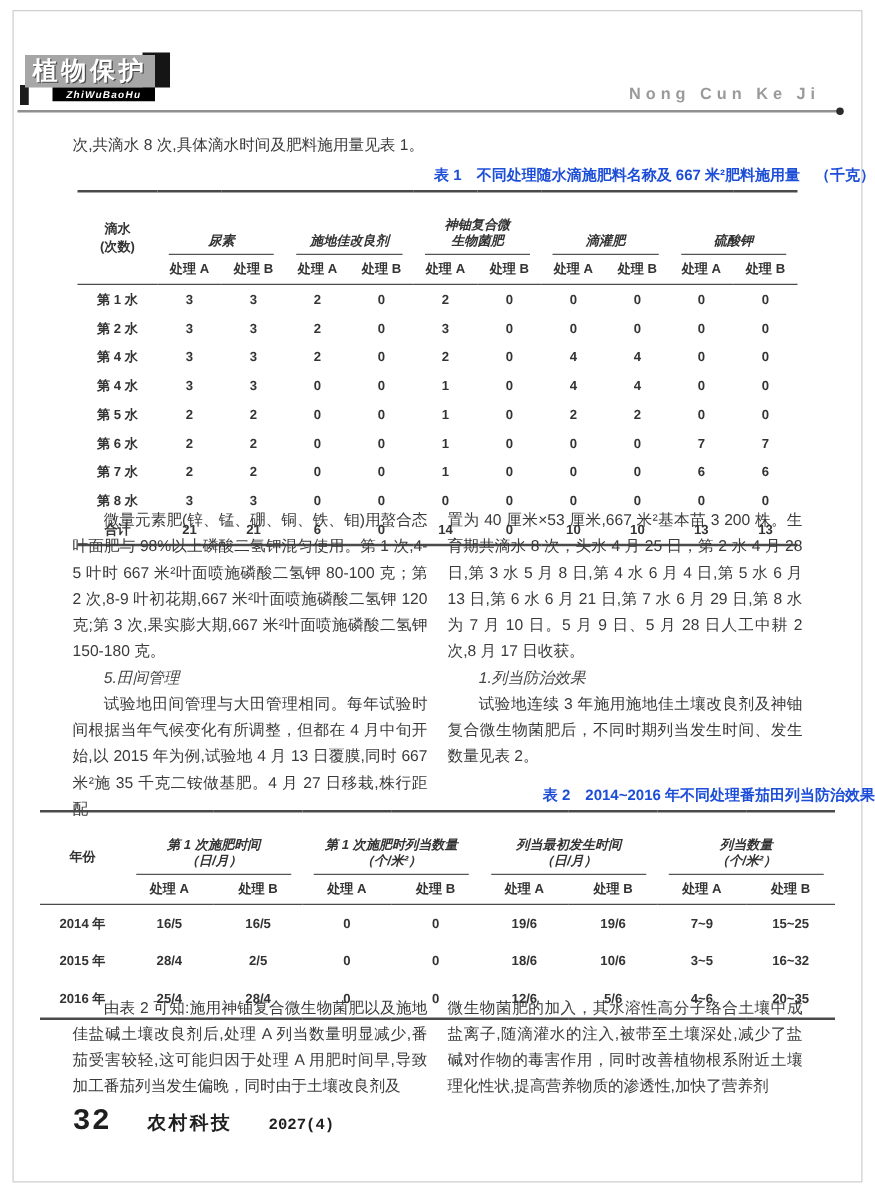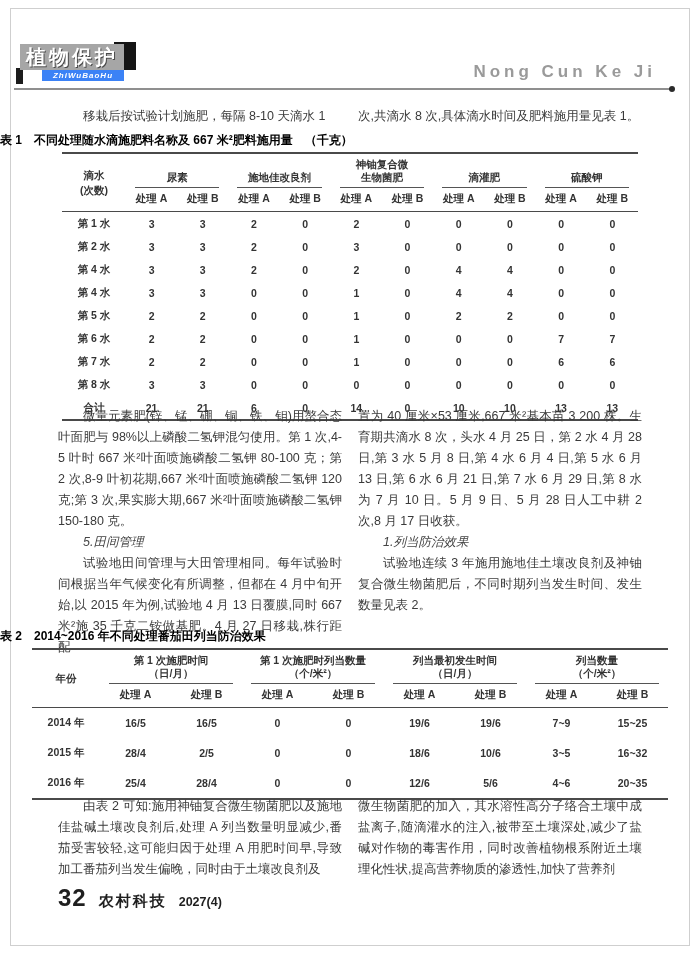--- a/index.html
+++ b/index.html
@@ -16,77 +16,77 @@
   
   .page-header { position:absolute; left:14px; top:44px; right:16px; height:46px; }
   .badge { position:absolute; left:6px; top:0; width:104px; height:42px; }
   .badge-tab { position:absolute; right:-12px; top:-2px; width:22px; height:28px; background:#151515; }
   .badge-main {
     position:relative; z-index:1; background:#a6a6a6; color:#ffffff;
     font-size:20px; font-weight:700; letter-spacing:3px; text-align:center;
     height:26px; line-height:26px; text-shadow:1px 1px 0 #4a4a4a;
   }
   .badge-sub {
-    position:relative; z-index:1; background:#3b82f6; color:#ffffff; margin-left:22px;
+    position:relative; z-index:1; background:#000000; color:#ffffff; margin-left:22px;
     font-size:8px; font-weight:700; font-style:italic; letter-spacing:1px;
     height:11px; line-height:11px; text-align:center;
   }
   .edge-block { position:absolute; left:-4px; top:24px; width:7px; height:16px; background:#1c1c1c; }
   .journal-pinyin {
     position:absolute; right:28px; bottom:8px; color:#9a9a9a;
-    font-size:17px; font-weight:700; letter-spacing:4px;
+    font-size:13px; font-weight:700; letter-spacing:4px;
   }
   .header-rule { position:absolute; left:0; right:12px; bottom:0; height:2px; background:#8f8f8f; }
   .rule-dot { position:absolute; right:-3px; top:-2px; width:6px; height:6px; border-radius:50%; background:#2b2b2b; }
 
   
   .columns { display:flex; gap:16px; }
   .col { flex:1 1 0; min-width:0; }
   .para { margin:0; font-size:12.5px; line-height:21px; text-align:justify; }
   .para.indent { text-indent:2em; }
   .para.kaiti { font-style:italic; color:#444; }
   .para.bold { font-weight:700; color:#2c2c2c; }
 
   .intro { position:absolute; left:58px; right:58px; top:106px; }
   .body1 { position:absolute; left:58px; right:58px; top:406px; }
   .body2 { position:absolute; left:58px; right:58px; top:796px; }
 
   
   .tbl-caption {
-    position:absolute; left:0; right:0; text-align:left;
-    font-size:12px; font-weight:700; color:#000000;
+    position:absolute; left:0; right:0; text-align:right;
+    font-size:12px; font-weight:700; color:#1d4ed8;
   }
   .cap1 { top:132px; }
   .cap2 { top:628px; }
 
   table.datatable {
     position:absolute; border-collapse:collapse; table-layout:fixed;
     border-top:2px solid #4a4a4a; border-bottom:2px solid #4a4a4a;
     font-size:10.5px; color:#333;
   }
   #table1 { left:62px; top:152px; width:576px; }
   #table2 { left:32px; top:648px; width:636px; }
   table.datatable thead { border-bottom:1.5px solid #4a4a4a; }
   table.datatable th, table.datatable td { padding:0; font-weight:600; text-align:center; }
   th.corner { vertical-align:middle; line-height:15px; font-weight:600; }
   #table1 th.corner { width:64px; }
   #table2 th.corner { width:68px; }
   th.group { vertical-align:bottom; }
   .group-inner {
-    border-bottom:1px solid #555; margin:0 9px; padding:4px 0 3px 0;
-    line-height:13px; font-weight:600;
+    border-bottom:1px solid #555; margin:0 9px; padding:20px 0 3px 0;
+    line-height:13px; font-weight:600;font-style:italic;
   }
   tr.sub-row th { padding:4px 0 5px 0; font-weight:700; }
   #table1 tbody th, #table1 tbody td { padding:4.5px 0; }
   #table2 tbody th, #table2 tbody td { padding:8px 0; }
 
   
   .footer {
     position:absolute; left:58px; top:884px;
-    display:flex; align-items:baseline; gap:12px;
+    display:flex; align-items:baseline; gap:29px;font-family:Liberation Mono, monospace;
   }
   .page-num { font-size:24px; font-weight:800; color:#1f1f1f; letter-spacing:1px; }
   .journal-name { font-size:15px; font-weight:800; color:#1f1f1f; letter-spacing:2px; }
   .issue { font-size:12.5px; font-weight:800; color:#1f1f1f; }
 </style>
 </head>
 <body>
 
 <div class="frame"></div>
 
@@ -98,23 +98,20 @@
     <div class="badge-sub">ZhiWuBaoHu</div>
   </div>
   <div class="journal-pinyin">Nong Cun Ke Ji</div>
   <div class="header-rule">
     <span class="rule-dot"></span>
   </div>
 </div>
 
 <div class="intro columns">
   <div class="col">
-    <p class="para indent">移栽后按试验计划施肥，每隔 8-10 天滴水 1</p>
-  </div>
-  <div class="col">
     <p class="para">次,共滴水 8 次,具体滴水时间及肥料施用量见表 1。</p>
   </div>
 </div>
 
 <div class="tbl-caption cap1">表 1　不同处理随水滴施肥料名称及 667 米²肥料施用量　（千克）</div>
 <table id="table1" class="datatable">
     <thead>
       <tr>
         <th rowspan="2" class="corner">滴水<br>(次数)</th>
         <th colspan="2" class="group">

